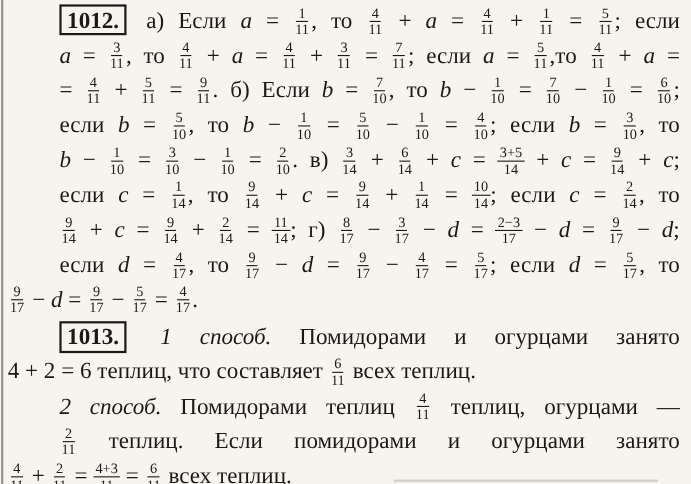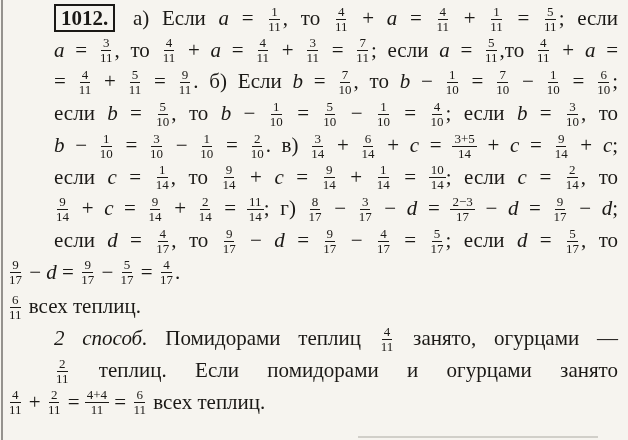--- a/index.html
+++ b/index.html
@@ -226,40 +226,41 @@
             <span class="den">17</span>
           </span><span> − </span><span class="frac">
             <span class="num">5</span>
             <span class="den">17</span>
           </span><span> = </span><span class="frac">
             <span class="num">4</span>
             <span class="den">17</span>
           </span><span>.</span></div>
       </div>
       <div class="problem">
-        <div class="line"><span class="frac">
+        <div class="line just"><span class="numbox">1013.</span><span> </span><span class="it">1 способ.</span><span> Помидорами и огурцами занято</span></div>
+        <div class="line"><span>4 + 2 = 6 теплиц, что составляет </span><span class="frac">
             <span class="num">6</span>
             <span class="den">11</span>
           </span><span> всех теплиц.</span></div>
         <div class="line just"><span class="it">2 способ.</span><span> Помидорами теплиц </span><span class="frac">
             <span class="num">4</span>
             <span class="den">11</span>
-          </span><span> занято, огурцами —</span></div>
+          </span><span> теплиц, огурцами —</span></div>
         <div class="line just"><span class="frac">
             <span class="num">2</span>
             <span class="den">11</span>
           </span><span> теплиц. Если помидорами и огурцами занято</span></div>
         <div class="line"><span class="frac">
             <span class="num">4</span>
             <span class="den">11</span>
           </span><span> + </span><span class="frac">
             <span class="num">2</span>
             <span class="den">11</span>
           </span><span> = </span><span class="frac">
-            <span class="num">4+4</span>
+            <span class="num">4+3</span>
             <span class="den">11</span>
           </span><span> = </span><span class="frac">
             <span class="num">6</span>
             <span class="den">11</span>
           </span><span> всех теплиц.</span></div>
       </div>
     </div>
 </div>
 <div class="scan-smudge"></div>
 

